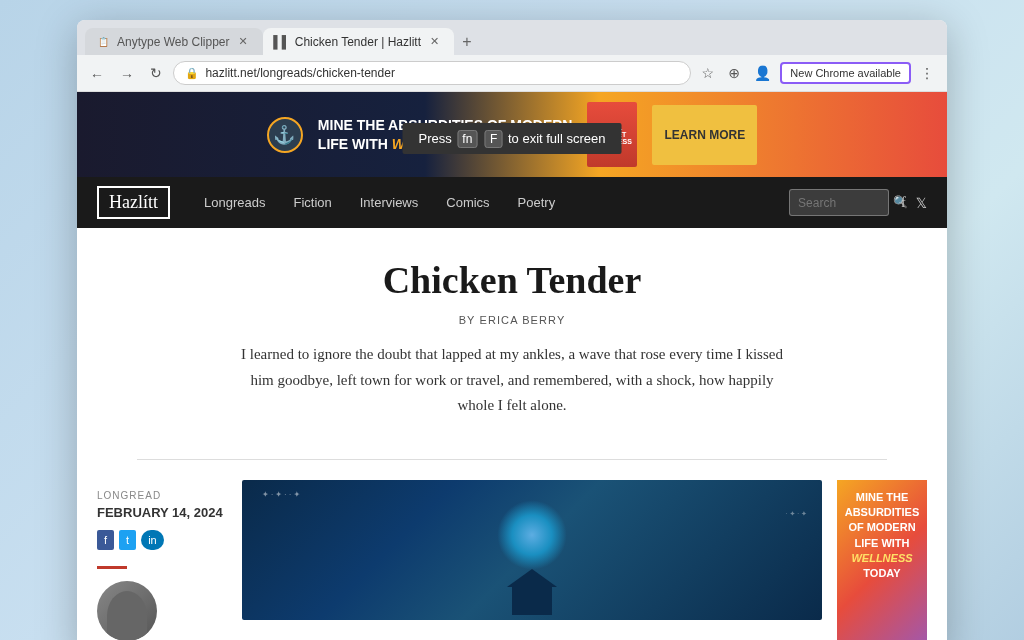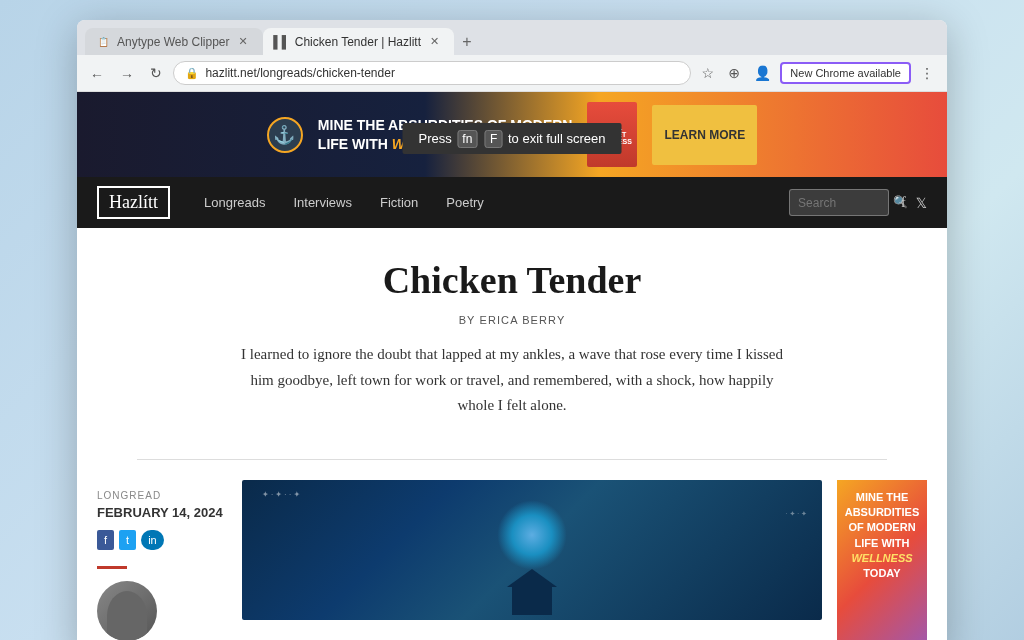--- a/index.html
+++ b/index.html
@@ -481,22 +481,23 @@
         </div>
       </div>
       <div class="ad-book">WALL<br>STREET<br>WELLNESS</div>
       <button class="learn-more-btn">LEARN MORE</button>
     </div>
 
     <nav class="site-nav">
       <div class="site-logo">Hazlítt</div>
       <div class="nav-links">
         <a class="nav-link">Longreads</a>
+        <a class="nav-link">Fiction</a>
         <a class="nav-link">Interviews</a>
-        <a class="nav-link">Fiction</a>
+        <a class="nav-link">Comics</a>
         <a class="nav-link">Poetry</a>
       </div>
       <div class="nav-search">
         <input type="text" placeholder="Search" style="">
         <span>🔍</span>
       </div>
       <div class="nav-social">
         <span class="social-icon">f</span>
         <span class="social-icon" style="font-family:Arial;">𝕏</span>
       </div>

